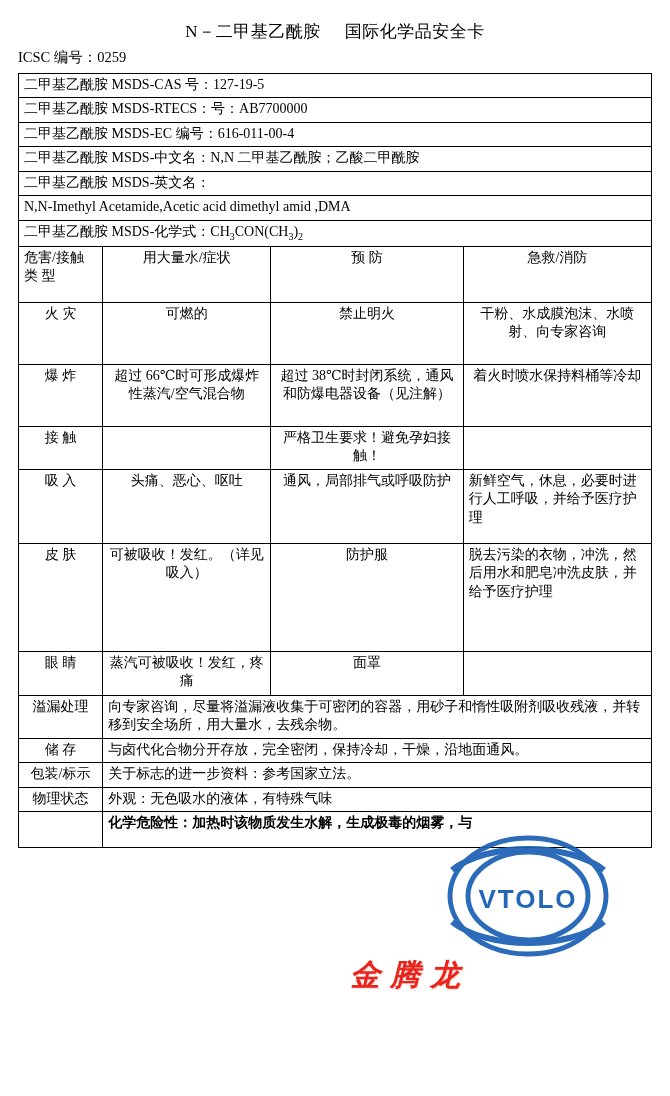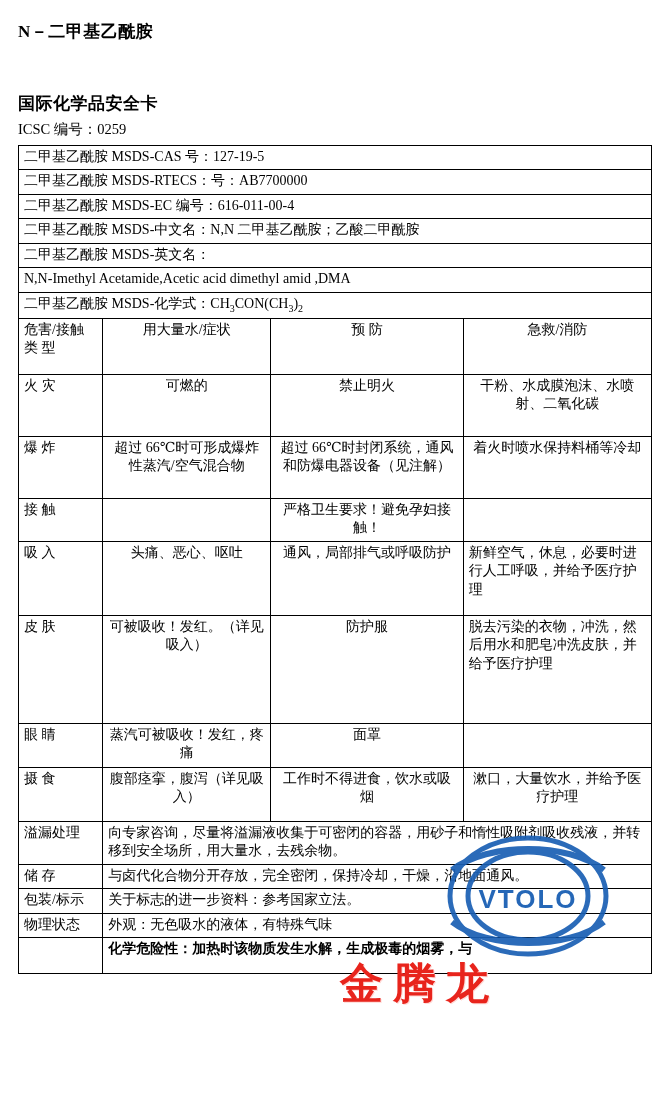--- a/index.html
+++ b/index.html
@@ -19,26 +19,25 @@
     position: relative;
     width: 670px;
     height: 1096px;
     box-sizing: border-box;
     padding: 14px 18px 0 18px;
   }
   .title-row {
     display: flex;
     justify-content: center;
     align-items: baseline;
-    gap: 49px;
-    font-weight: bold;
+    gap: 24px;
+    font-weight: normal;
     font-size: 17px;
     letter-spacing: 0.5px;
     margin-top: 6px;
-    flex-direction: column;
   }
   .subtitle {
     text-align: left;
     font-size: 14.5px;
     margin-top: 5px;
     margin-bottom: 6px;
     font-family: "Liberation Serif", serif;
   }
   table.msds {
     border-collapse: collapse;
@@ -69,20 +68,21 @@
   .col-first {
     width: 188px;
   }
   .c-center {
     text-align: center;
   }
   .c-left {
     text-align: left;
   }
   .type-cell {
+    text-align: center;
     padding-top: 4px;
   }
   .hazard-head td {
     padding-top: 6px;
     padding-bottom: 6px;
   }
   .tall-a { height: 56px; }
   .tall-b { height: 62px; }
   .tall-c { height: 40px; }
   .tall-d { height: 74px; }
@@ -96,28 +96,29 @@
     pointer-events: none;
     z-index: 5;
   }
   .wm-logo {
     left: 428px;
     top: 830px;
     width: 200px;
     height: 132px;
   }
   .wm-text {
-    left: 340px;
+    left: 350px;
     top: 955px;
     font-family: "Liberation Sans", sans-serif;
     font-weight: bold;
-    font-size: 43px;
+    font-size: 30px;
     color: #e8241c;
     letter-spacing: 10px;
     text-shadow: 1px 1px 0 #ffd9d6;
+    font-style: italic;
   }
   .lastrow td { height: 30px; font-weight: bold; }
 </style>
 </head>
 <body>
 
 <div class="page">
 
   <div class="title-row">
     <span>N－二甲基乙酰胺</span>
@@ -163,27 +164,27 @@
         </td>
         <td class="c-center">用大量水/症状</td>
         <td class="c-center">预  防</td>
         <td class="c-center">急救/消防</td>
       </tr>
 
       <tr class="tall-b">
         <td class="type-cell">火  灾</td>
         <td class="c-center">可燃的</td>
         <td class="c-center">禁止明火</td>
-        <td class="c-center">干粉、水成膜泡沫、水喷射、二氧化碳</td>
+        <td class="c-center">干粉、水成膜泡沫、水喷射、向专家咨询</td>
       </tr>
 
       <tr class="tall-b">
         <td class="type-cell">爆  炸</td>
         <td class="c-center">超过 66℃时可形成爆炸性蒸汽/空气混合物</td>
-        <td class="c-center">超过 66℃时封闭系统，通风和防爆电器设备（见注解）</td>
+        <td class="c-center">超过 38℃时封闭系统，通风和防爆电器设备（见注解）</td>
         <td class="c-center">着火时喷水保持料桶等冷却</td>
       </tr>
 
       <tr class="tall-c">
         <td class="type-cell">接  触</td>
         <td class="c-center"></td>
         <td class="c-center">严格卫生要求！避免孕妇接触！</td>
         <td class="c-center"></td>
       </tr>
 
@@ -201,26 +202,20 @@
         <td class="c-left">脱去污染的衣物，冲洗，然后用水和肥皂冲洗皮肤，并给予医疗护理</td>
       </tr>
 
       <tr class="tall-f">
         <td class="type-cell">眼  睛</td>
         <td class="c-center">蒸汽可被吸收！发红，疼痛</td>
         <td class="c-center">面罩</td>
         <td class="c-center"></td>
       </tr>
 
-      <tr class="tall-g">
-        <td class="type-cell">摄  食</td>
-        <td class="c-center">腹部痉挛，腹泻（详见吸入）</td>
-        <td class="c-center">工作时不得进食，饮水或吸烟</td>
-        <td class="c-center">漱口，大量饮水，并给予医疗护理</td>
-      </tr>
 
       <tr>
         <td class="type-cell">溢漏处理</td>
         <td colspan="3" class="c-left">向专家咨询，尽量将溢漏液收集于可密闭的容器，用砂子和惰性吸附剂吸收残液，并转移到安全场所，用大量水，去残余物。</td>
       </tr>
       <tr>
         <td class="type-cell">储  存</td>
         <td colspan="3" class="c-left">与卤代化合物分开存放，完全密闭，保持冷却，干燥，沿地面通风。</td>
       </tr>
       <tr>

